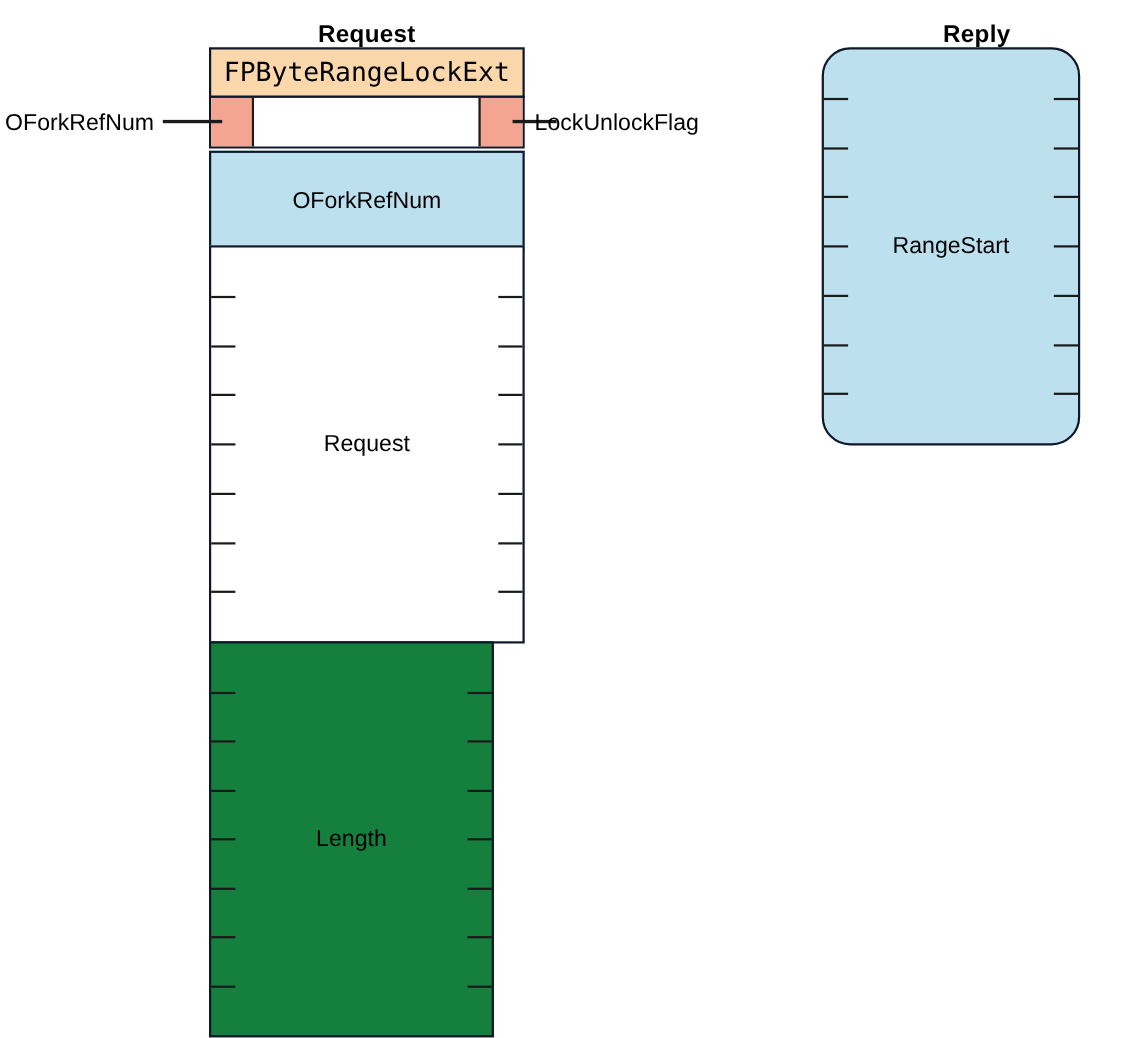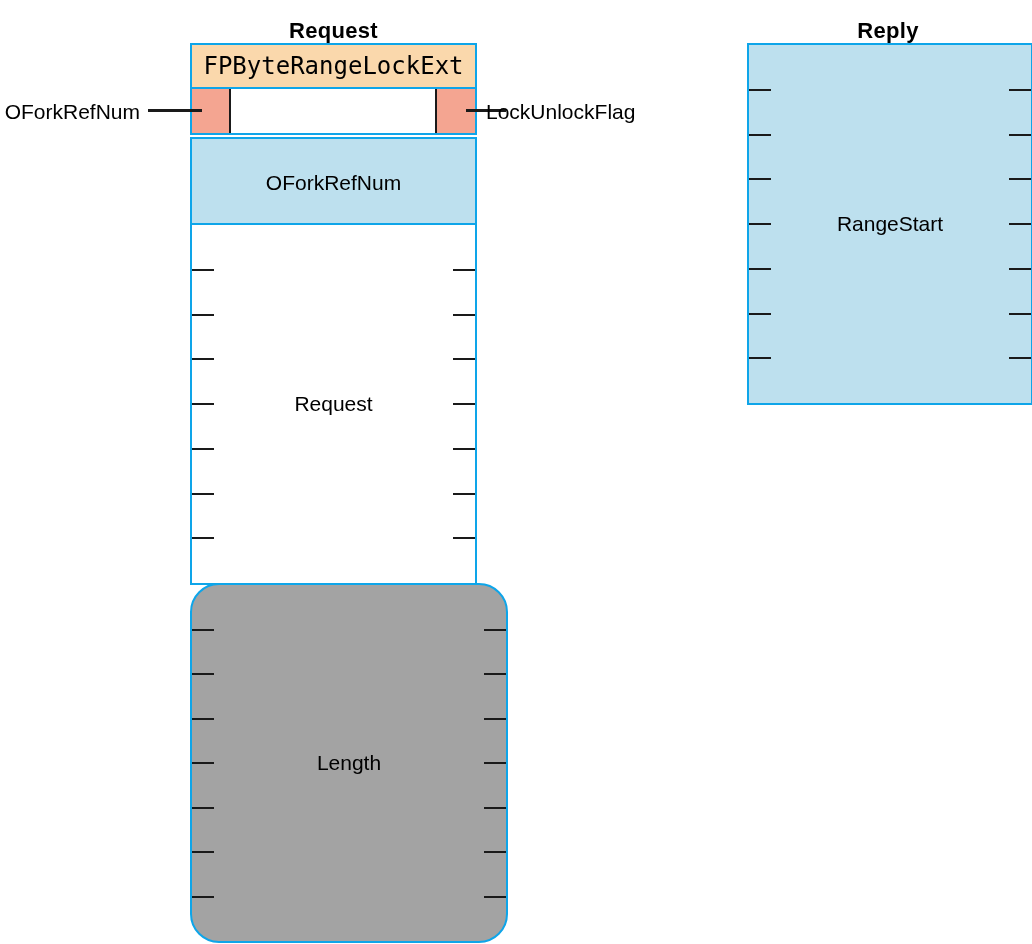--- a/index.html
+++ b/index.html
@@ -12,21 +12,21 @@
     overflow:hidden;
   }
   .col-title{
     position:absolute;top:18px;height:26px;
     font-size:22px;font-weight:bold;text-align:center;
     letter-spacing:0.3px;
   }
   .box{
     position:absolute;
     box-sizing:border-box;
-    border:2px solid #0ea5e9;
+    border:2px solid #0f172a;
     display:flex;align-items:center;justify-content:center;
   }
   .cmd-box{
     font-family:"DejaVu Sans Mono", monospace;
     font-size:24px;
   }
   .field-label{
     font-size:21px;
     text-align:center;
   }
@@ -83,39 +83,39 @@
       <span class="tick tick-left" style="top: 178px;"></span>
       <span class="tick tick-right" style="top: 178px;"></span>
       <span class="tick tick-left" style="top: 222.75px;"></span>
       <span class="tick tick-right" style="top: 222.75px;"></span>
       <span class="tick tick-left" style="top: 267.5px;"></span>
       <span class="tick tick-right" style="top: 267.5px;"></span>
       <span class="tick tick-left" style="top: 312.25px;"></span>
       <span class="tick tick-right" style="top: 312.25px;"></span>
     </div>
 
-  <div class="box" style="left: 190px; top: 583px; width: 318px; height: 360px; background: #a3a3a3; border-radius: 29px;">
+  <div class="box" style="left: 190px; top: 583px; width: 259px; height: 360px; background: #15803d;">
     <span class="field-label">Length</span>
   <span class="tick tick-left" style="top: 43.5px;"></span>
       <span class="tick tick-right" style="top: 43.5px;"></span>
       <span class="tick tick-left" style="top: 88px;"></span>
       <span class="tick tick-right" style="top: 88px;"></span>
       <span class="tick tick-left" style="top: 132.5px;"></span>
       <span class="tick tick-right" style="top: 132.5px;"></span>
       <span class="tick tick-left" style="top: 177px;"></span>
       <span class="tick tick-right" style="top: 177px;"></span>
       <span class="tick tick-left" style="top: 221.5px;"></span>
       <span class="tick tick-right" style="top: 221.5px;"></span>
       <span class="tick tick-left" style="top: 266px;"></span>
       <span class="tick tick-right" style="top: 266px;"></span>
       <span class="tick tick-left" style="top: 310.5px;"></span>
       <span class="tick tick-right" style="top: 310.5px;"></span>
     </div>
 
-  <div class="box" style="left: 747px; top: 43px; width: 286px; height: 362px; background: rgb(189, 224, 238);">
+  <div class="box" style="left: 747px; top: 43px; width: 235px; height: 362px; background: rgb(189, 224, 238); border-radius: 26px;">
     <span class="field-label">RangeStart</span>
   <span class="tick tick-left" style="top: 43.75px;"></span>
       <span class="tick tick-right" style="top: 43.75px;"></span>
       <span class="tick tick-left" style="top: 88.5px;"></span>
       <span class="tick tick-right" style="top: 88.5px;"></span>
       <span class="tick tick-left" style="top: 133.25px;"></span>
       <span class="tick tick-right" style="top: 133.25px;"></span>
       <span class="tick tick-left" style="top: 178px;"></span>
       <span class="tick tick-right" style="top: 178px;"></span>
       <span class="tick tick-left" style="top: 222.75px;"></span>

